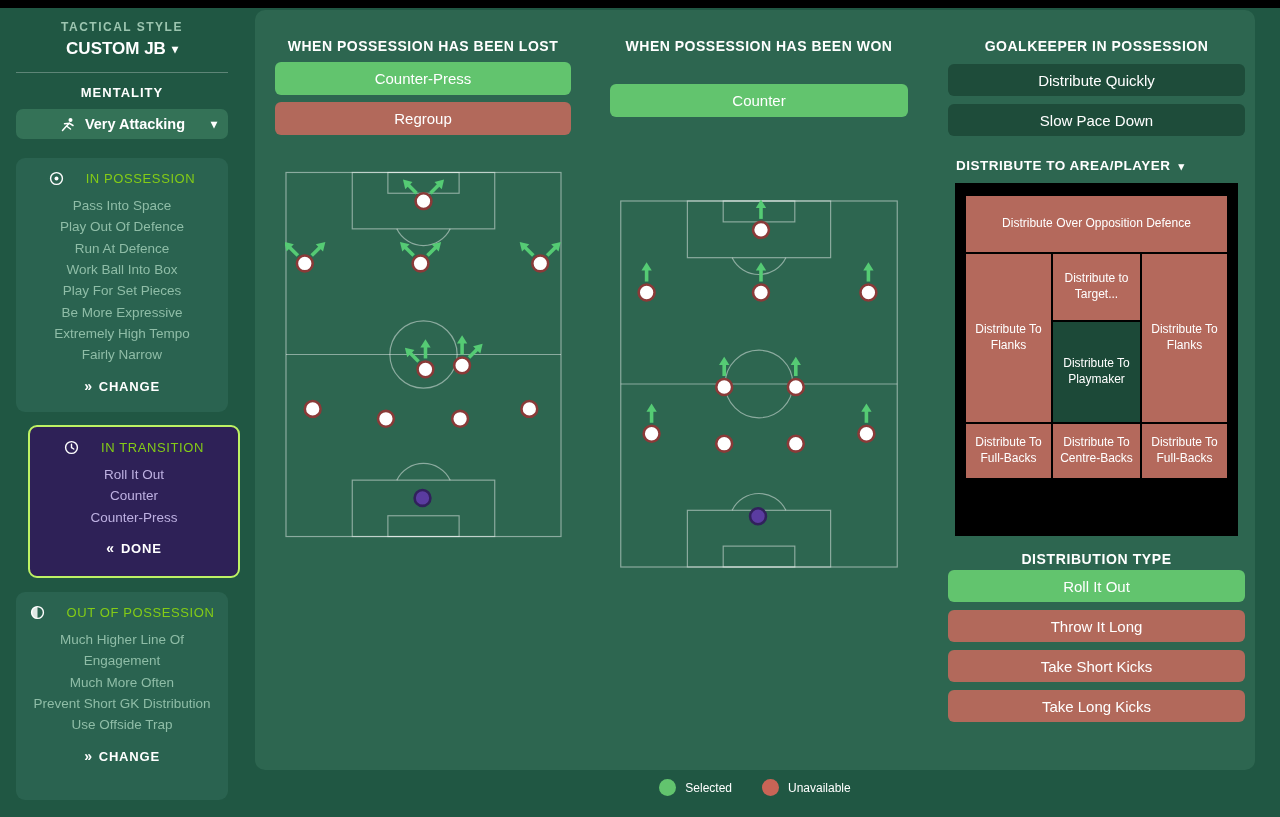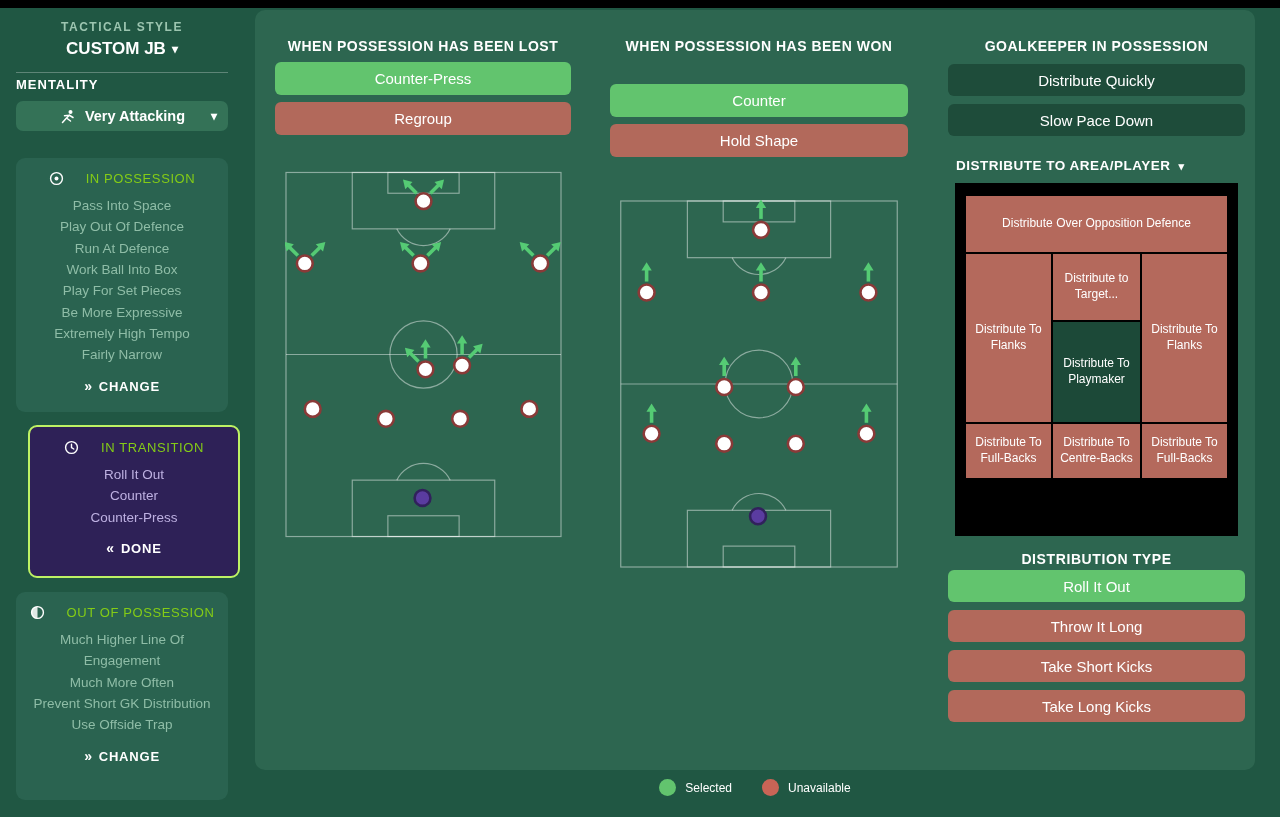--- a/index.html
+++ b/index.html
@@ -10,21 +10,21 @@
     -webkit-font-smoothing:antialiased;
   }
   .topbar{position:absolute;top:0;left:0;width:1280px;height:8px;background:#000}
 
   
   .sidebar{position:absolute;left:16px;top:8px;width:212px}
   .tact-label{margin-top:12px;text-align:center;color:#9cc5b0;font-size:12px;font-weight:700;letter-spacing:1.5px}
   .tact-value{text-align:center;color:#fff;font-size:17px;font-weight:700;margin-top:5px;cursor:pointer}
   .tact-value .chev{font-size:12px;color:#fff;margin-left:6px;vertical-align:1px}
   .divider{height:1px;background:rgba(255,255,255,.28);margin:13px 0 0}
-  .mentality-label{margin-top:4px;text-align:left;color:#fff;font-size:13px;font-weight:700;letter-spacing:1px}
+  .mentality-label{margin-top:12px;text-align:center;color:#fff;font-size:13px;font-weight:700;letter-spacing:1px}
   .mentality-btn{
     margin-top:9px;height:30px;border-radius:7px;background:#347257;
     display:flex;align-items:center;justify-content:center;gap:8px;
     color:#fff;font-weight:700;font-size:14.5px;position:relative;cursor:pointer;
   }
   .mentality-btn .chev{position:absolute;right:11px;font-size:12px}
 
   .panel{
     background:#2a6350;border-radius:9px;margin-top:0;
     padding:13px 10px 14px;text-align:center;position:absolute;left:0;width:192px;
@@ -250,21 +250,20 @@
         <circle cx="102" cy="250" r="8" fill="#ffffff" stroke="#8a3a38" stroke-width="2.6"></circle>
         <circle cx="177" cy="250" r="8" fill="#ffffff" stroke="#8a3a38" stroke-width="2.6"></circle>
         <circle cx="247" cy="240" r="8" fill="#ffffff" stroke="#8a3a38" stroke-width="2.6"></circle>
         <circle cx="139" cy="330" r="8" fill="#5a3ca0" stroke="#31215c" stroke-width="2.6"></circle>
       </svg>
   </div>
 
   <div class="col col2">
     <div class="col-title">WHEN POSSESSION HAS BEEN WON</div>
     <div class="opt selected" style="top:74px">Counter</div>
-    <div class="opt unavailable" style="top:114px">Hold Shape</div>
     <svg class="pitch" style="left:9px;top:190px" width="280" height="368" viewBox="0 0 280 370">
       <g class="lines">
         <rect x="1" y="1" width="278" height="368"></rect>
         <line x1="1" y1="185" x2="279" y2="185"></line>
         <circle cx="140" cy="185" r="34"></circle>
         <rect x="68" y="1" width="144" height="57"></rect>
         <rect x="104" y="1" width="72" height="21"></rect>
         <rect x="68" y="312" width="144" height="57"></rect>
         <rect x="104" y="348" width="72" height="21"></rect>
         <path d="M113 58 A 30 30 0 0 0 167 58"></path>

